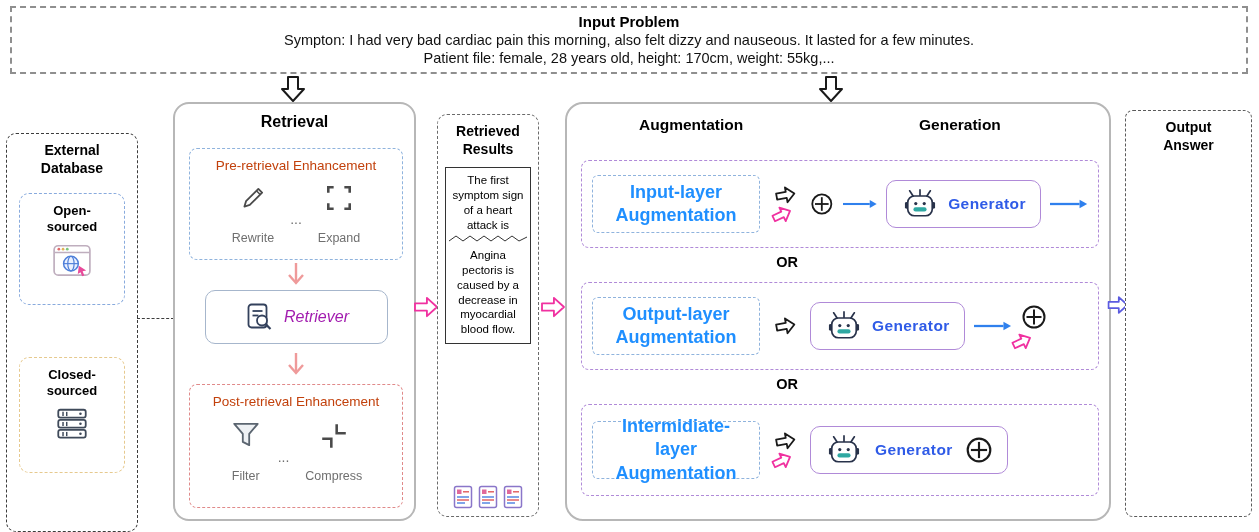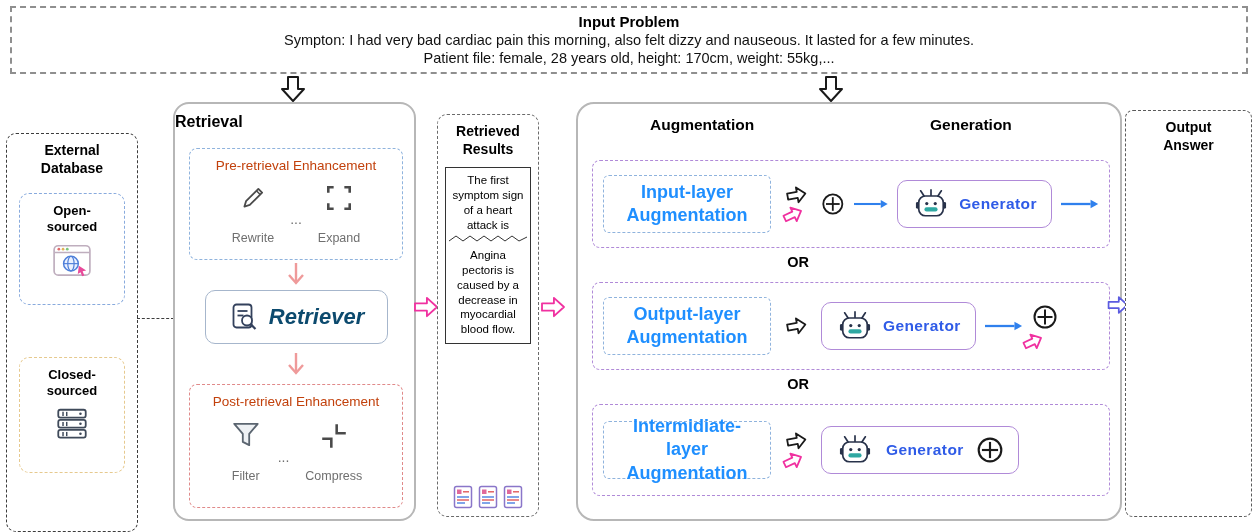--- a/index.html
+++ b/index.html
@@ -22,46 +22,46 @@
   .src-box { margin:16px auto 0; width:106px; border-radius:10px; padding:9px 4px 10px; }
   .src-open { border:1.6px dashed #88aadd; height:112px; }
   .src-closed { border:1.6px dashed #e6c98e; height:116px; margin-top:52px; }
   .src-label { font-weight:bold; font-size:13px; width:72px; margin:0 auto; line-height:1.2; }
   .src-icon { margin-top:9px; }
   .db-connector { position:absolute; left:137px; top:318px; width:37px; border-top:1.6px dashed #3c3c3c; }
 
   
   .retrieval { position:absolute; left:173px; top:102px; width:243px; height:419px;
     border:2px solid #b7b7b7; border-radius:16px; background:#fff; }
-  .retrieval .title { font-weight:bold; font-size:16px; margin-top:9px; }
+  .retrieval .title { text-align:center; font-weight:bold; font-size:16px; margin-top:9px; }
   .enh-box { position:absolute; left:14px; width:214px; border-radius:8px; text-align:center; background:#fff; }
   .pre-box { top:44px; height:112px; border:1.6px dashed #8fb3dd; }
   .post-box { top:280px; height:124px; border:1.6px dashed #e08a8a; }
   .enh-title { color:#c2410c; font-size:13.5px; margin-top:9px; font-weight:500; }
   .enh-icons { display:flex; justify-content:center; align-items:flex-end; gap:16px; margin-top:10px; }
   .enh-item { display:flex; flex-direction:column; align-items:center; gap:18px; }
   .enh-label { color:#6f6f6f; font-size:12.5px; }
   .enh-dots { color:#6f6f6f; font-size:14px; padding-bottom:18px; }
   .retriever-box { position:absolute; left:30px; top:186px; width:183px; height:54px;
     border:1.5px solid #a6b6cc; border-radius:10px; display:flex; align-items:center;
     justify-content:center; gap:10px; background:#fff; }
-  .retriever-text { color:#0c4a6e; font-weight:bold; font-style:italic; font-size:22px; }
+  .retriever-text { color:#a21caf; font-weight:normal; font-style:italic; font-size:16px; }
   .flow-down { position:absolute; left:112px; }
 
   
   .results { position:absolute; left:437px; top:114px; width:102px; height:403px;
     border:1.6px dashed #6a6a6a; border-radius:10px; text-align:center; background:#fff; }
   .results .title { font-weight:bold; font-size:14px; margin:8px 10px 0; line-height:1.25; }
   .paper { margin:9px auto 0; width:86px; border:1.2px solid #333; background:#fff;
     padding:5px 3px 6px; font-size:11.5px; line-height:1.3; }
   .doc-row { position:absolute; bottom:7px; left:0; right:0; display:flex; justify-content:center; gap:5px; }
 
   
   .auggen { position:absolute; left:565px; top:102px; width:546px; height:419px;
-    border:2px solid #b7b7b7; border-radius:18px; background:#fff;margin-left:11px; }
+    border:2px solid #b7b7b7; border-radius:18px; background:#fff; }
   .auggen .hdr { position:absolute; top:12px; font-weight:bold; font-size:15.5px; }
   .hdr-aug { left:72px; }
   .hdr-gen { left:352px; }
   .aug-row { position:absolute; left:14px; width:518px; border:1.7px dashed #b08ad8; border-radius:8px;
     display:flex; align-items:center; padding:0 10px; gap:9px; background:#fff; }
   .row-1 { top:56px; height:88px; }
   .row-2 { top:178px; height:88px; }
   .row-3 { top:300px; height:92px; }
   .aug-label-box { width:168px; min-width:168px; height:58px; border:1.6px dashed #8fb3dd; border-radius:6px;
     display:flex; align-items:center; justify-content:center; text-align:center; }

